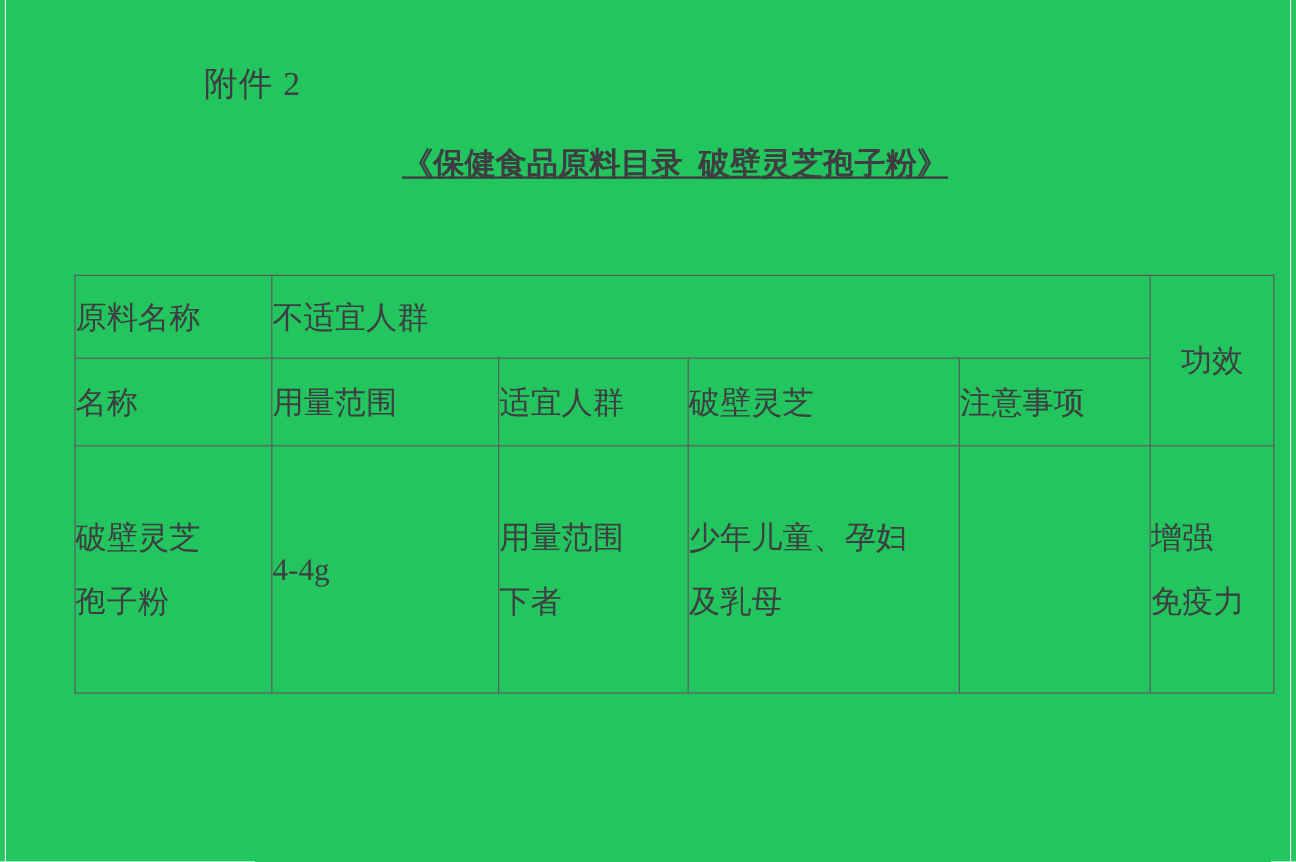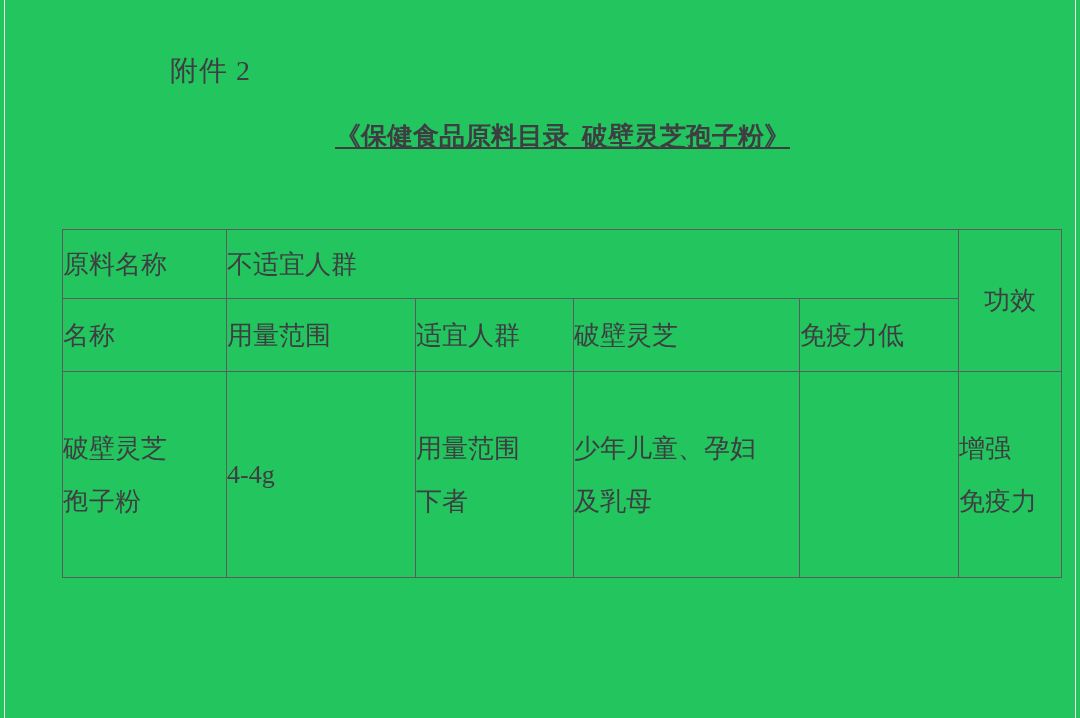--- a/index.html
+++ b/index.html
@@ -104,21 +104,21 @@
         <td colspan="4">不适宜人群</td>
         <td rowspan="2" class="efficacy-head">
           <div class="eff-inner">功效</div>
         </td>
       </tr>
       <tr class="r2">
         <td>名称</td>
         <td>用量范围</td>
         <td>适宜人群</td>
         <td>破壁灵芝</td>
-        <td>免疫力低</td>
+        <td>注意事项</td>
       </tr>
       <tr class="r3">
         <td>破壁灵芝
 孢子粉</td>
         <td>4-4g</td>
         <td>用量范围
 下者</td>
         <td>少年儿童、孕妇
 及乳母</td>
         <td></td>

